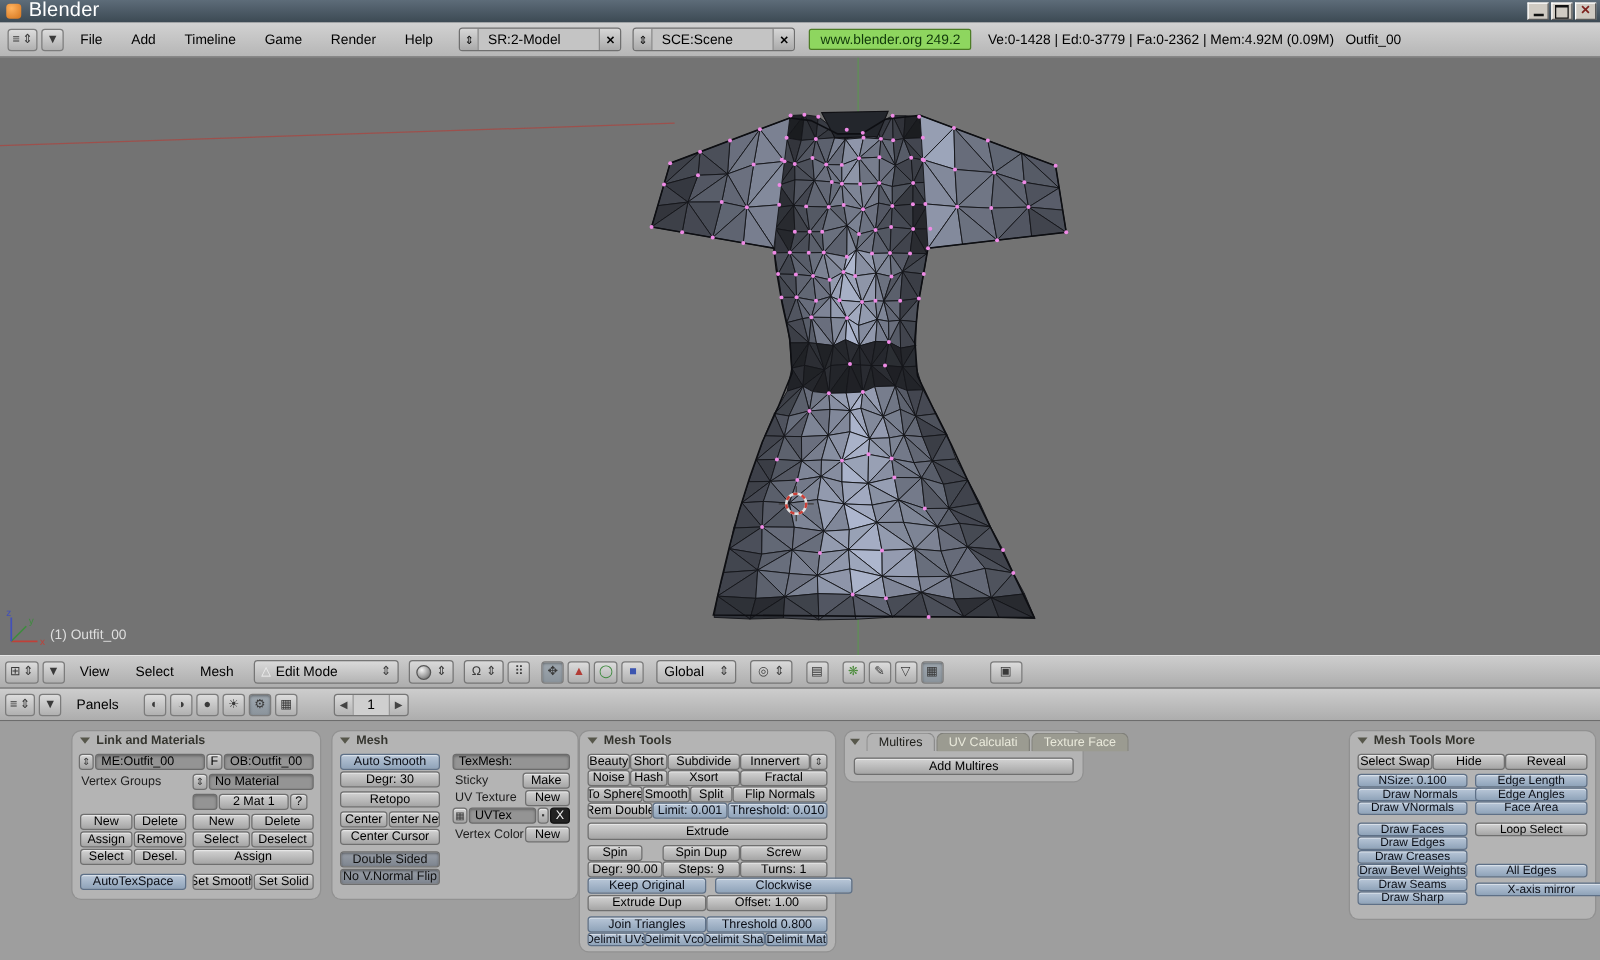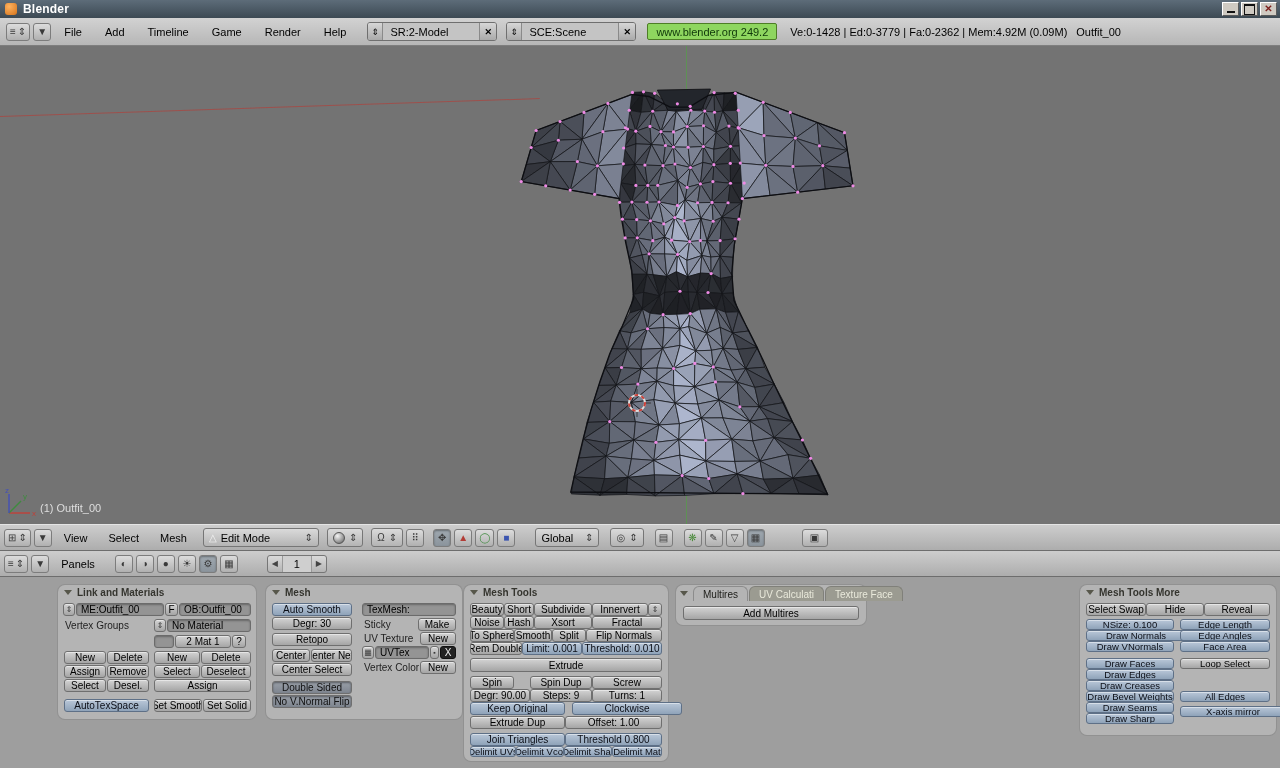--- a/index.html
+++ b/index.html
@@ -1,20 +1,20 @@
 <!DOCTYPE html>
 <html><head>
 <meta charset="utf-8">
 <style>
 *{box-sizing:border-box;margin:0;padding:0}
 body{width:1280px;height:768px;overflow:hidden;background:#9e9e9e;font-family:"Liberation Sans",sans-serif;font-size:10px;color:#000;-webkit-font-smoothing:antialiased}
 
 .titlebar{height:18px;background:linear-gradient(#5d6c79,#3c4953);display:flex;align-items:center;padding:0 3px;color:#fff}
 .tb-icon{width:12px;height:12px;border-radius:3px;background:radial-gradient(circle at 35% 30%,#ffb25e,#d4741d);margin-left:2px}
-.tb-title{font-size:12px;font-weight:bold;margin-left:6px;letter-spacing:.2px}
+.tb-title{font-size:16px;font-weight:normal;margin-left:6px;letter-spacing:.2px}
 .tb-btns{margin-left:auto;display:flex;gap:2px}
 .tbbtn{width:17px;height:14px;background:#cfcac2;border:1px solid;border-color:#fff #5a5a5a #5a5a5a #fff;display:flex;align-items:flex-end;justify-content:center;position:relative}
 .g-min::after{content:"";width:8px;height:2px;background:#111;margin-bottom:2px}
 .g-max{align-items:center}
 .g-max::after{content:"";width:9px;height:8px;border:1px solid #111;border-top-width:2px}
 .g-close{align-items:center}
 .g-close::after{content:"\2715";font-size:10px;font-weight:bold;color:#7c1f1c;line-height:1}
 
 .menubar{height:28px;background:linear-gradient(#d2d2d2,#b6b6b6);border-bottom:1px solid #7e7e7e;display:flex;align-items:center;padding:0 6px;gap:3px;font-size:11px}
 .menu{padding:2px 10px;cursor:default}
@@ -726,21 +726,21 @@
   </span>
   <span class="hbtn">
     <span class="ic red">▲</span>
   </span>
   <span class="hbtn">
     <span class="ic green">◯</span>
   </span>
   <span class="hbtn">
     <span class="ic blue">■</span>
   </span>
-  <span class="dd" style="margin-left:17px;width:64px">
+  <span class="dd" style="margin-left:7px;width:64px">
     <span style="flex:1">Global</span>
     <span class="ic">⇕</span>
   </span>
   <span class="dd" style="margin-left:8px">
     <span class="ic">◎</span>
     <span class="ic">⇕</span>
   </span>
   <span class="hbtn" style="margin-left:8px">
     <span class="ic">▤</span>
   </span>
@@ -857,21 +857,21 @@
         <span class="ic" style="font-size:8px">▦</span>
       </span>
     <span class="fld" style="left:109px;top:61px;width:54px">UVTex</span>
     <span class="b" style="left:164px;top:61px;width:9px">
         <span class="ic" style="font-size:7px">▪</span>
       </span>
     <span class="b dark" style="left:174px;top:61px;width:16px">X</span>
 
     <span class="b" style="left:6px;top:64px;width:38px">Center</span>
     <span class="b" style="left:45px;top:64px;width:41px">Center New</span>
-    <span class="b" style="left:6px;top:78px;width:80px">Center Select</span>
+    <span class="b" style="left:6px;top:78px;width:80px">Center Cursor</span>
 
     <span class="lbl" style="left:98px;top:76px">Vertex Color</span>
     <span class="b" style="left:154px;top:76px;width:36px">New</span>
 
     <span class="b on" style="left:6px;top:96px;width:80px">Double Sided</span>
     <span class="b on" style="left:6px;top:110px;width:80px">No V.Normal Flip</span>
   </div>
 
   <div class="panel" style="left:464px;width:204px;height:176px">
     <div class="phead">

